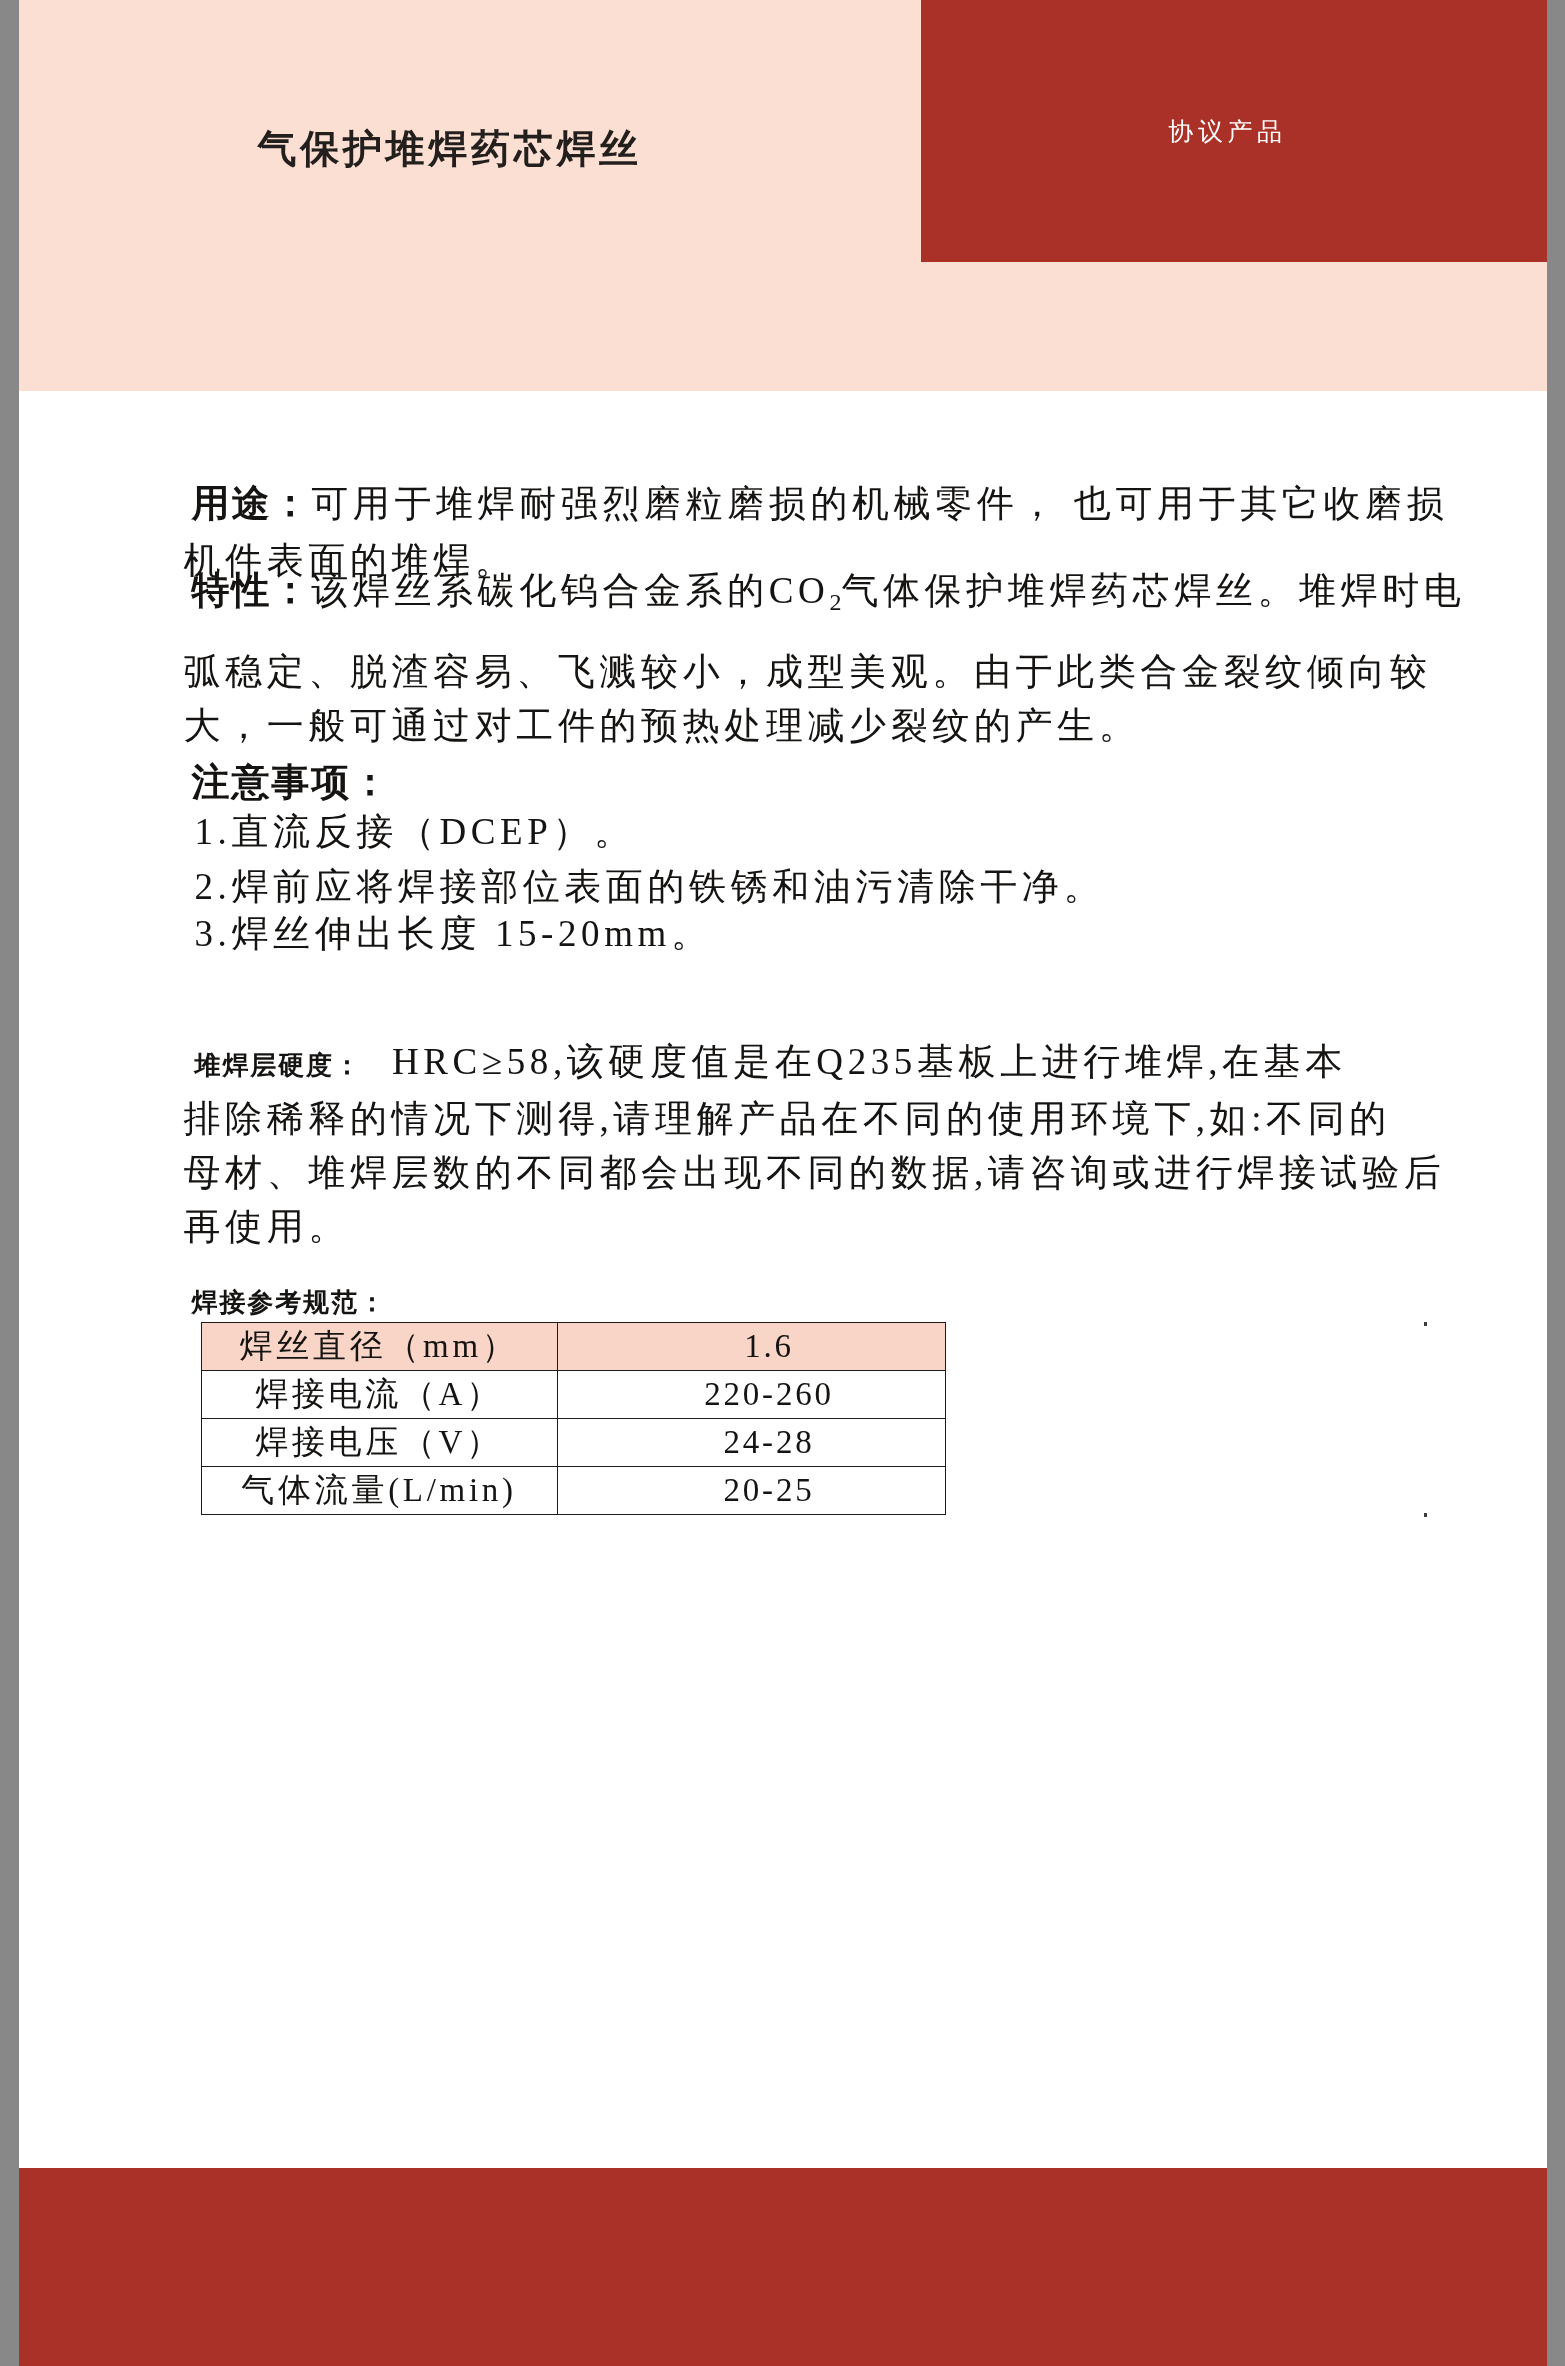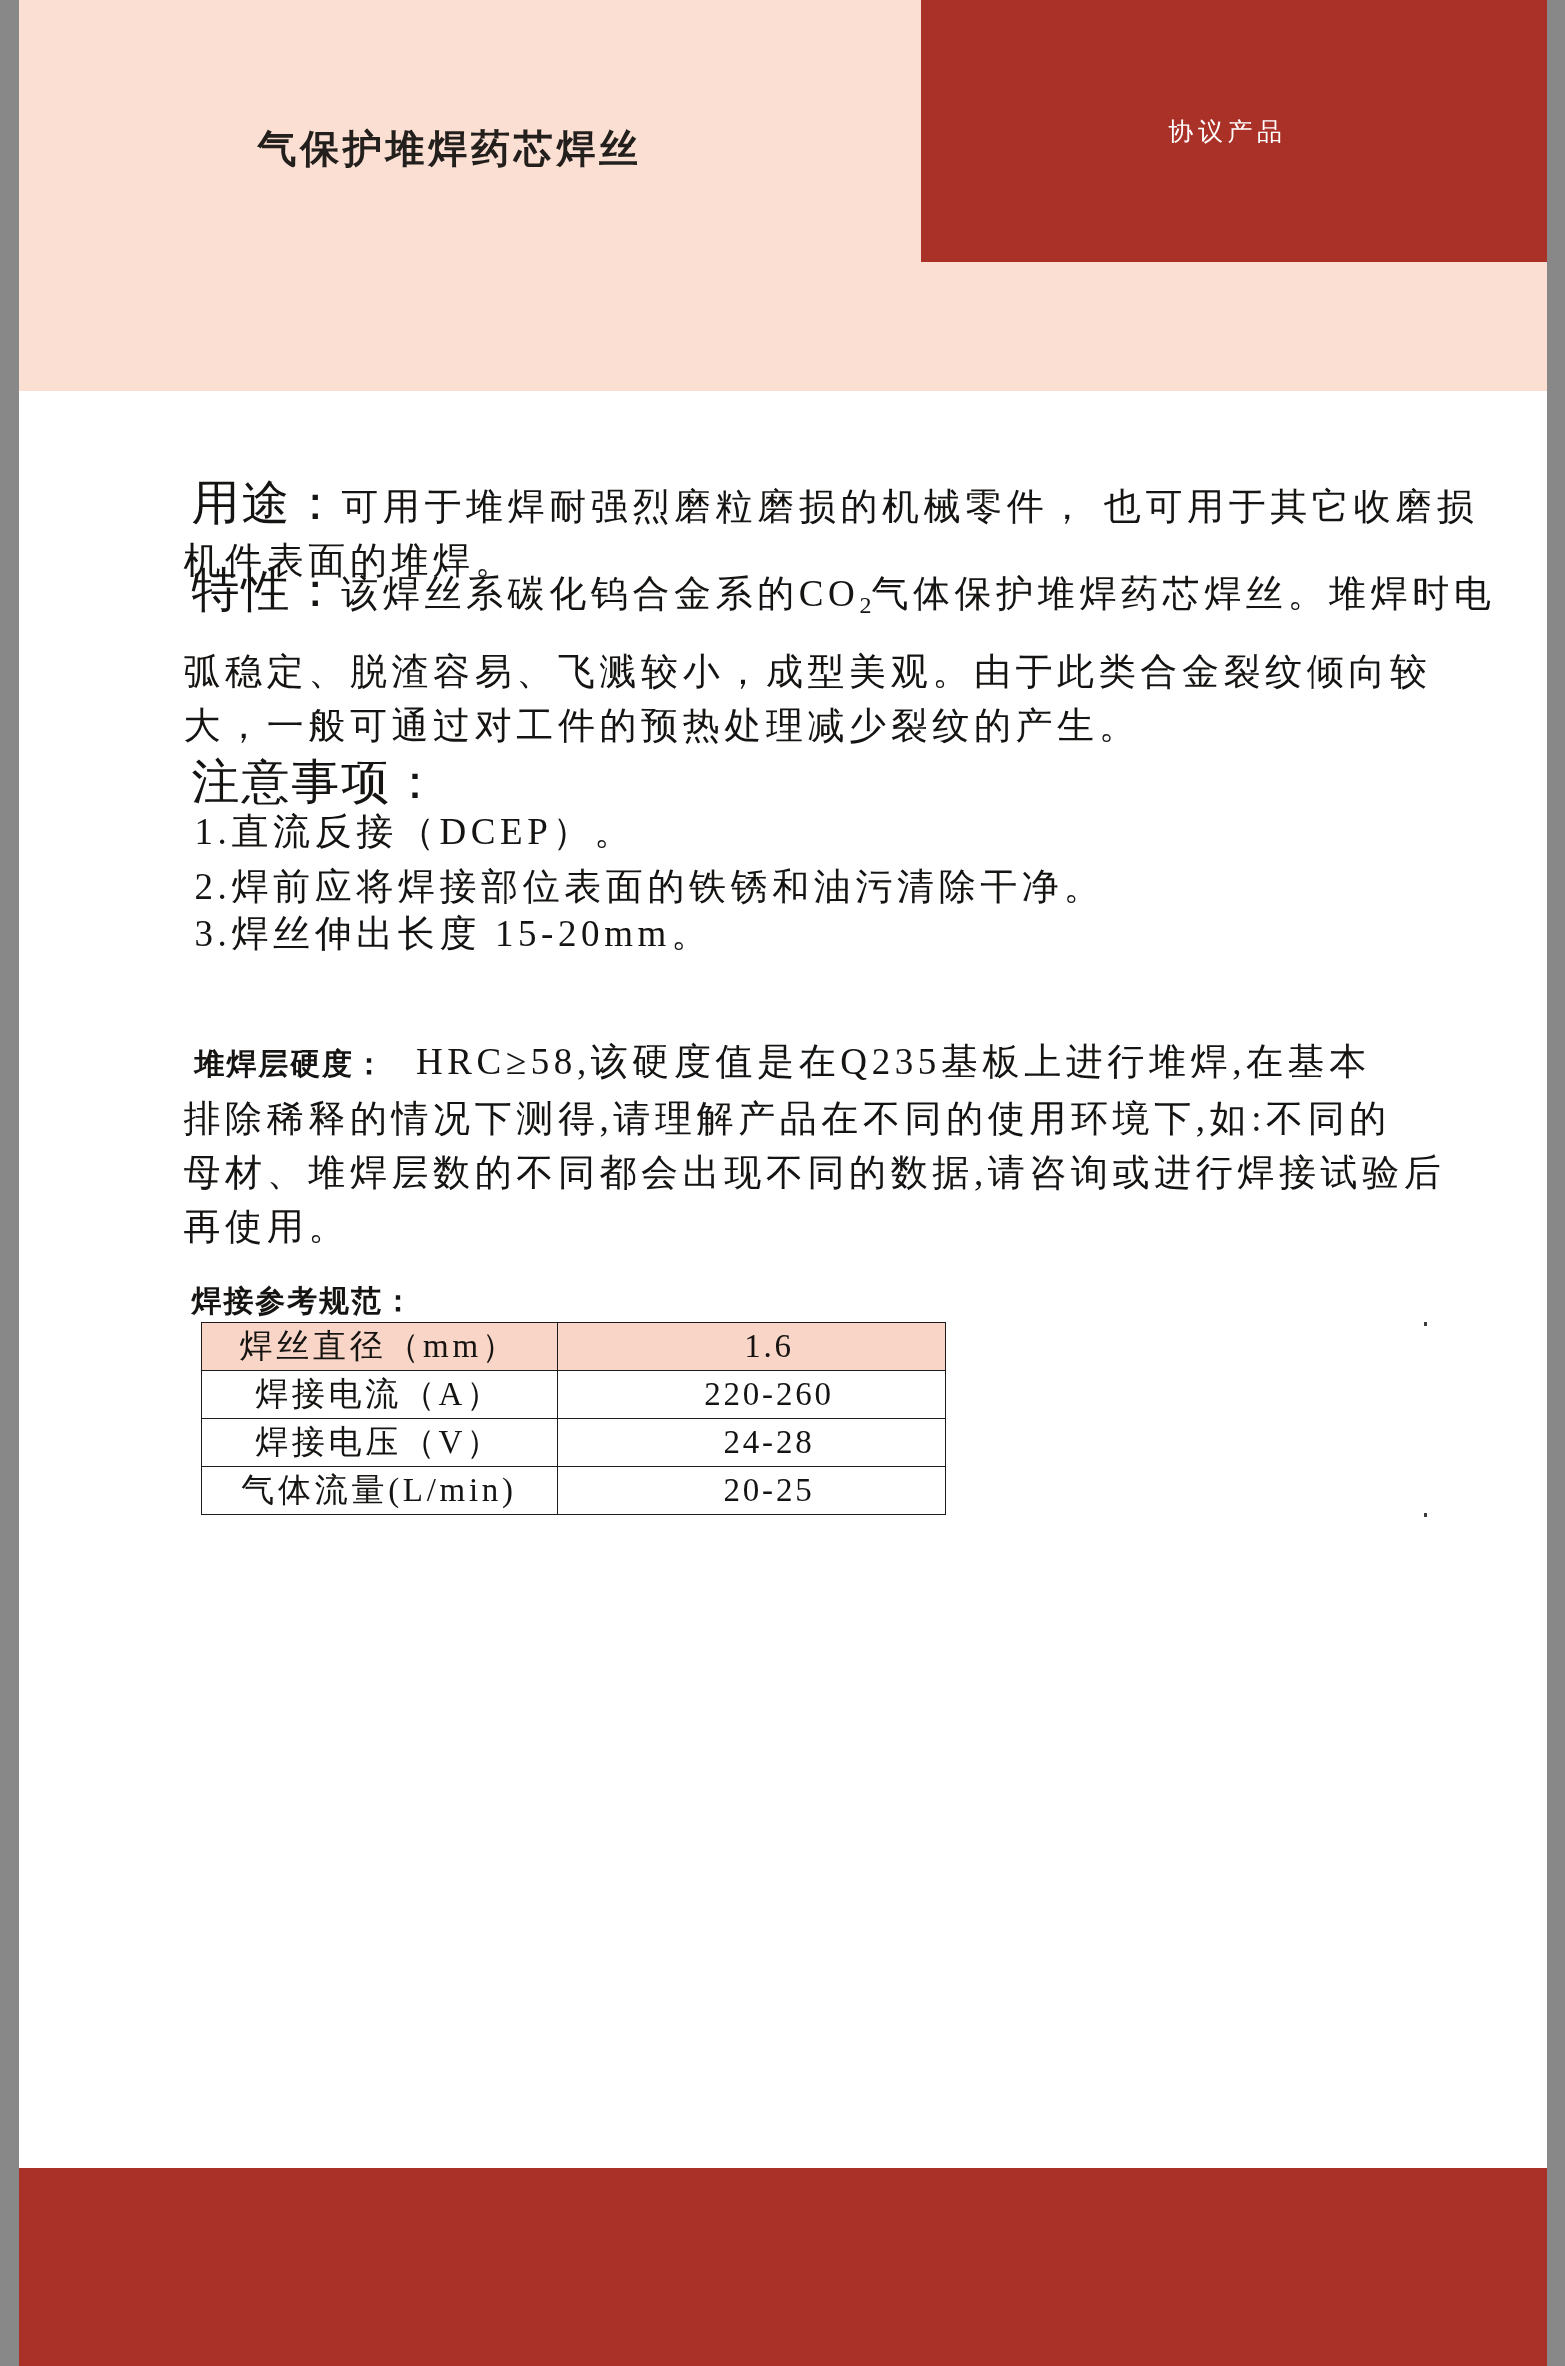--- a/index.html
+++ b/index.html
@@ -42,25 +42,25 @@
     transform:translateX(-25px);
   }
   
   .line{
     position:absolute;white-space:nowrap;
     font-size:37px;letter-spacing:4.6px;line-height:46px;
     color:var(--ink);
   }
   .lbl-sans{
     font-family:"Liberation Sans", sans-serif;
-    font-weight:400;font-size:48px;letter-spacing:1.9px;
+    font-weight:700;font-size:38px;letter-spacing:1.9px;
   }
   .lbl-serif{
     font-family:"Liberation Serif", serif;
-    font-weight:700;font-size:30px;letter-spacing:1.9px;
+    font-weight:700;font-size:26px;letter-spacing:1.9px;
   }
   .serif{font-family:"Liberation Serif", serif;}
   .sub2{font-size:24px;letter-spacing:0;vertical-align:-6.5px;}
   .after-gap{margin-left:30px;}
   
   .spec-table{
     position:absolute;left:182px;top:1322px;
     border-collapse:collapse;
     table-layout:fixed;
   }

